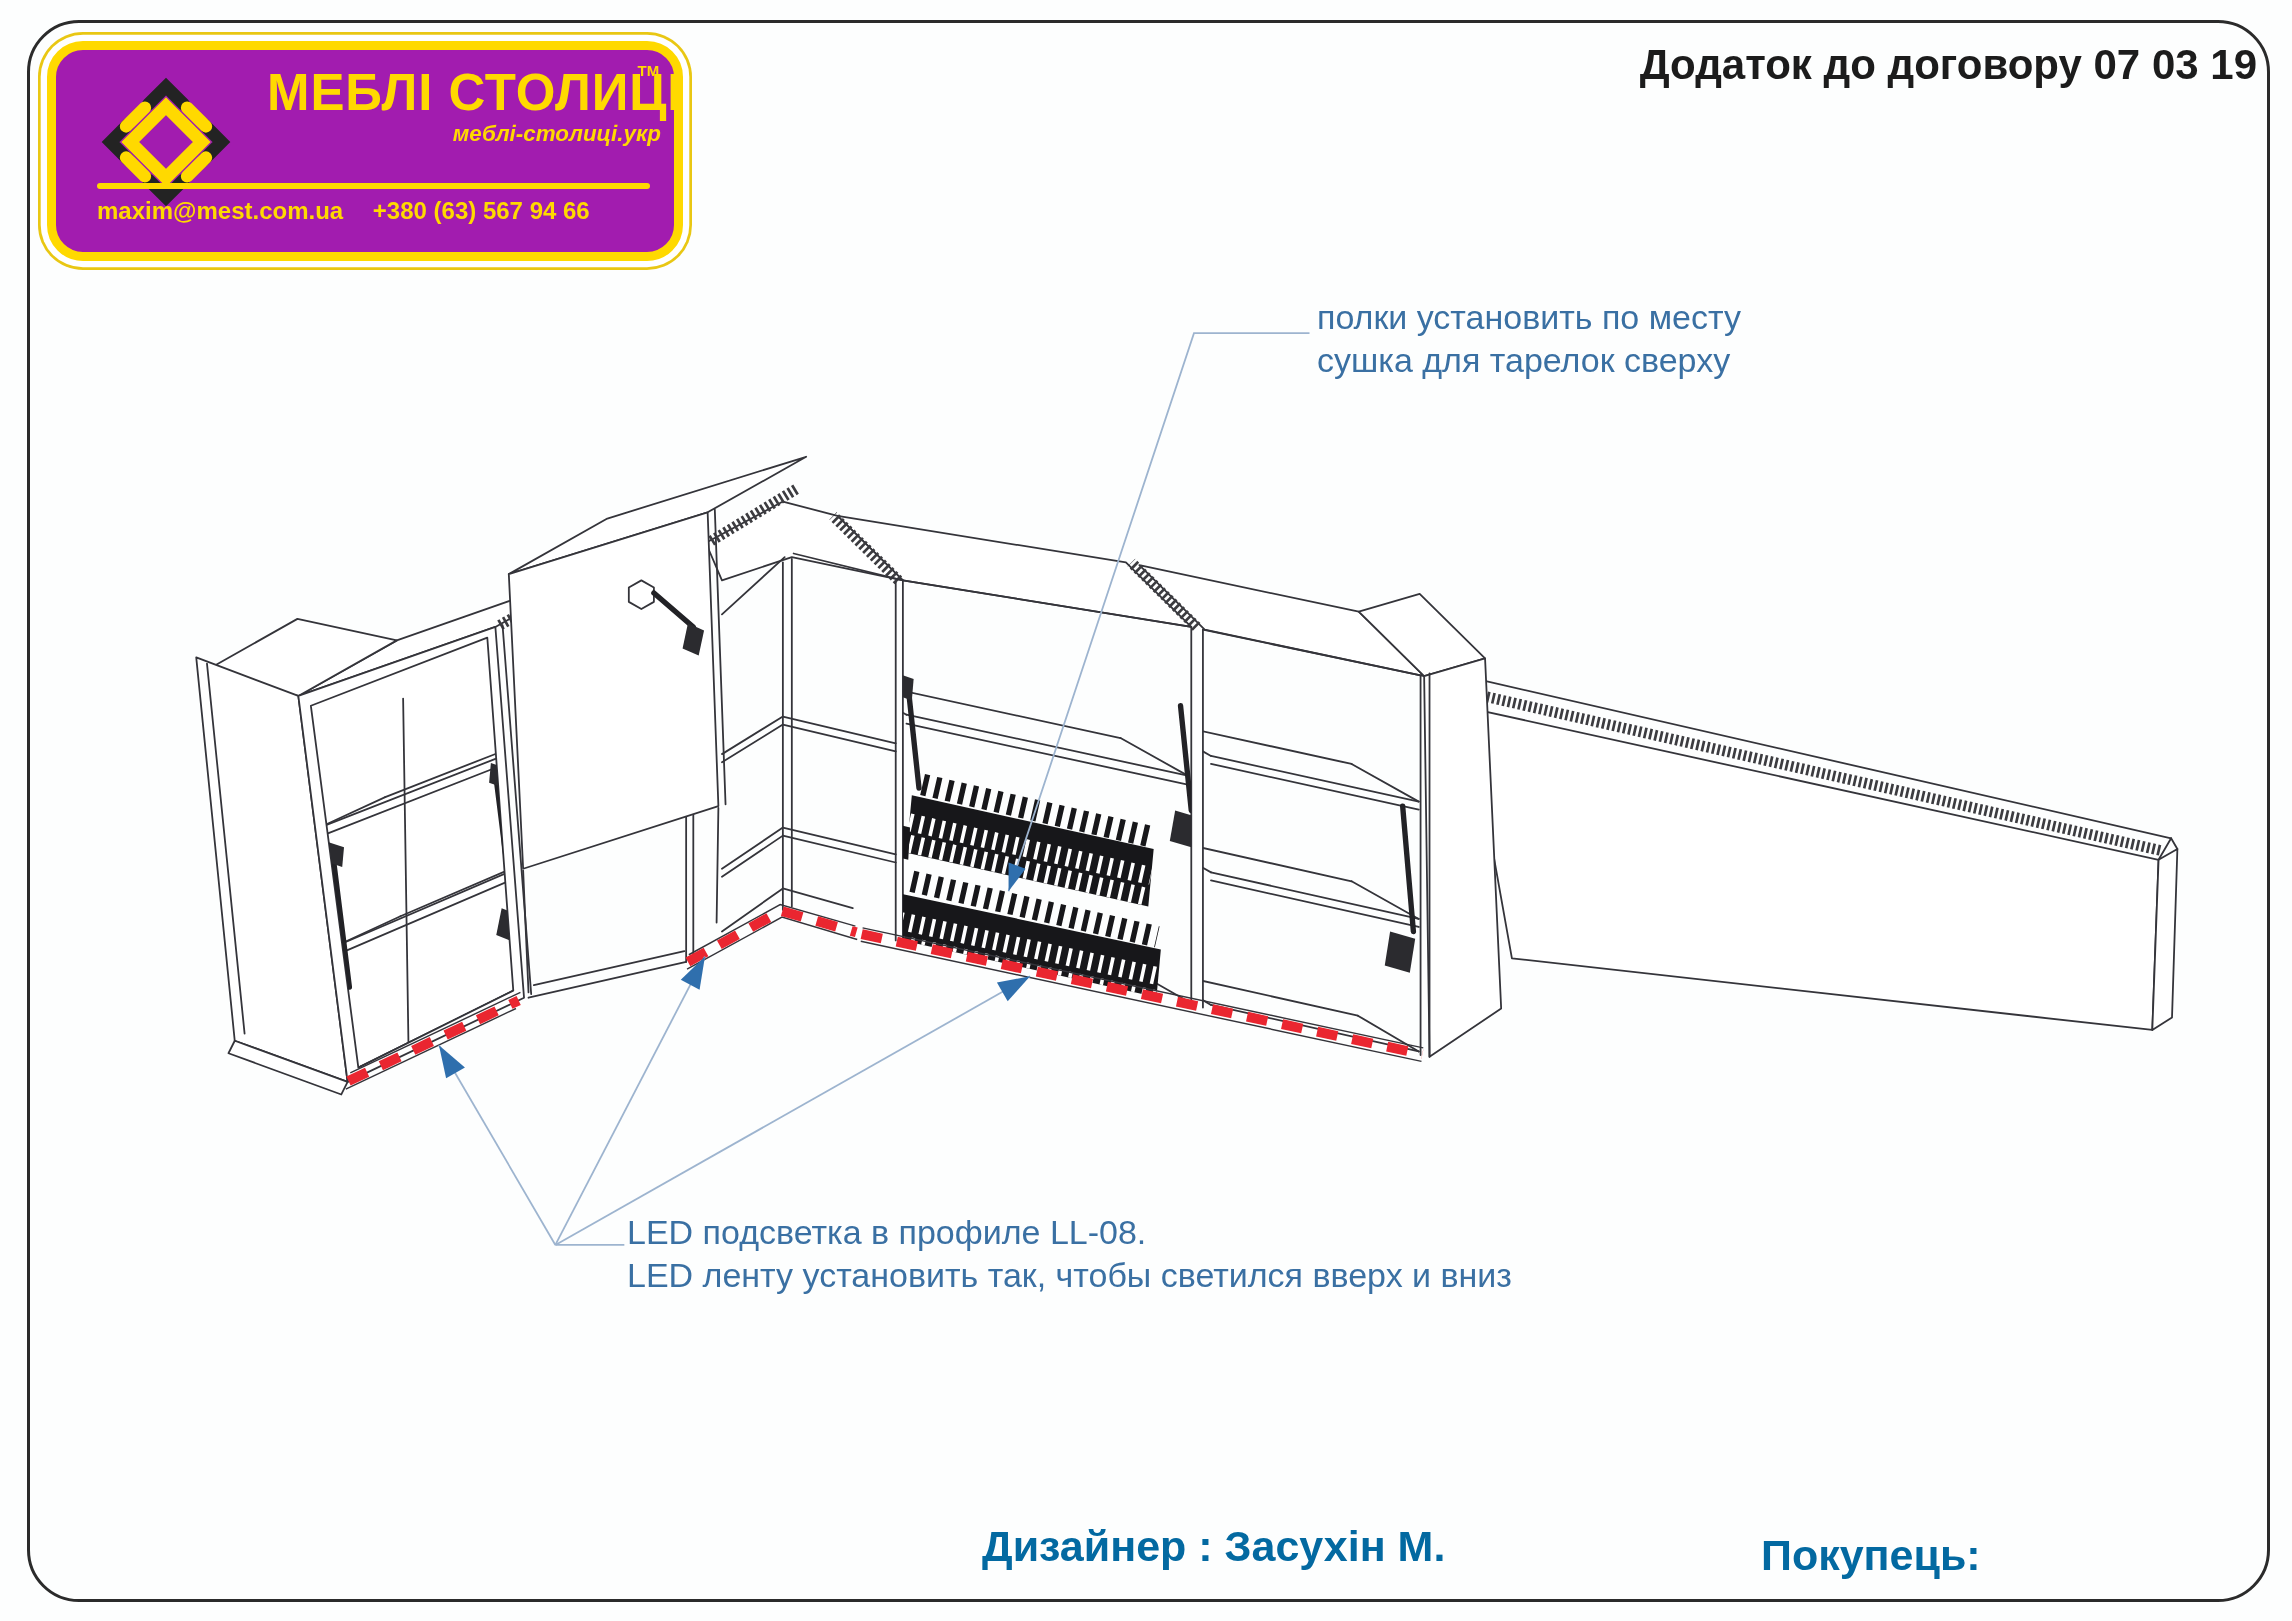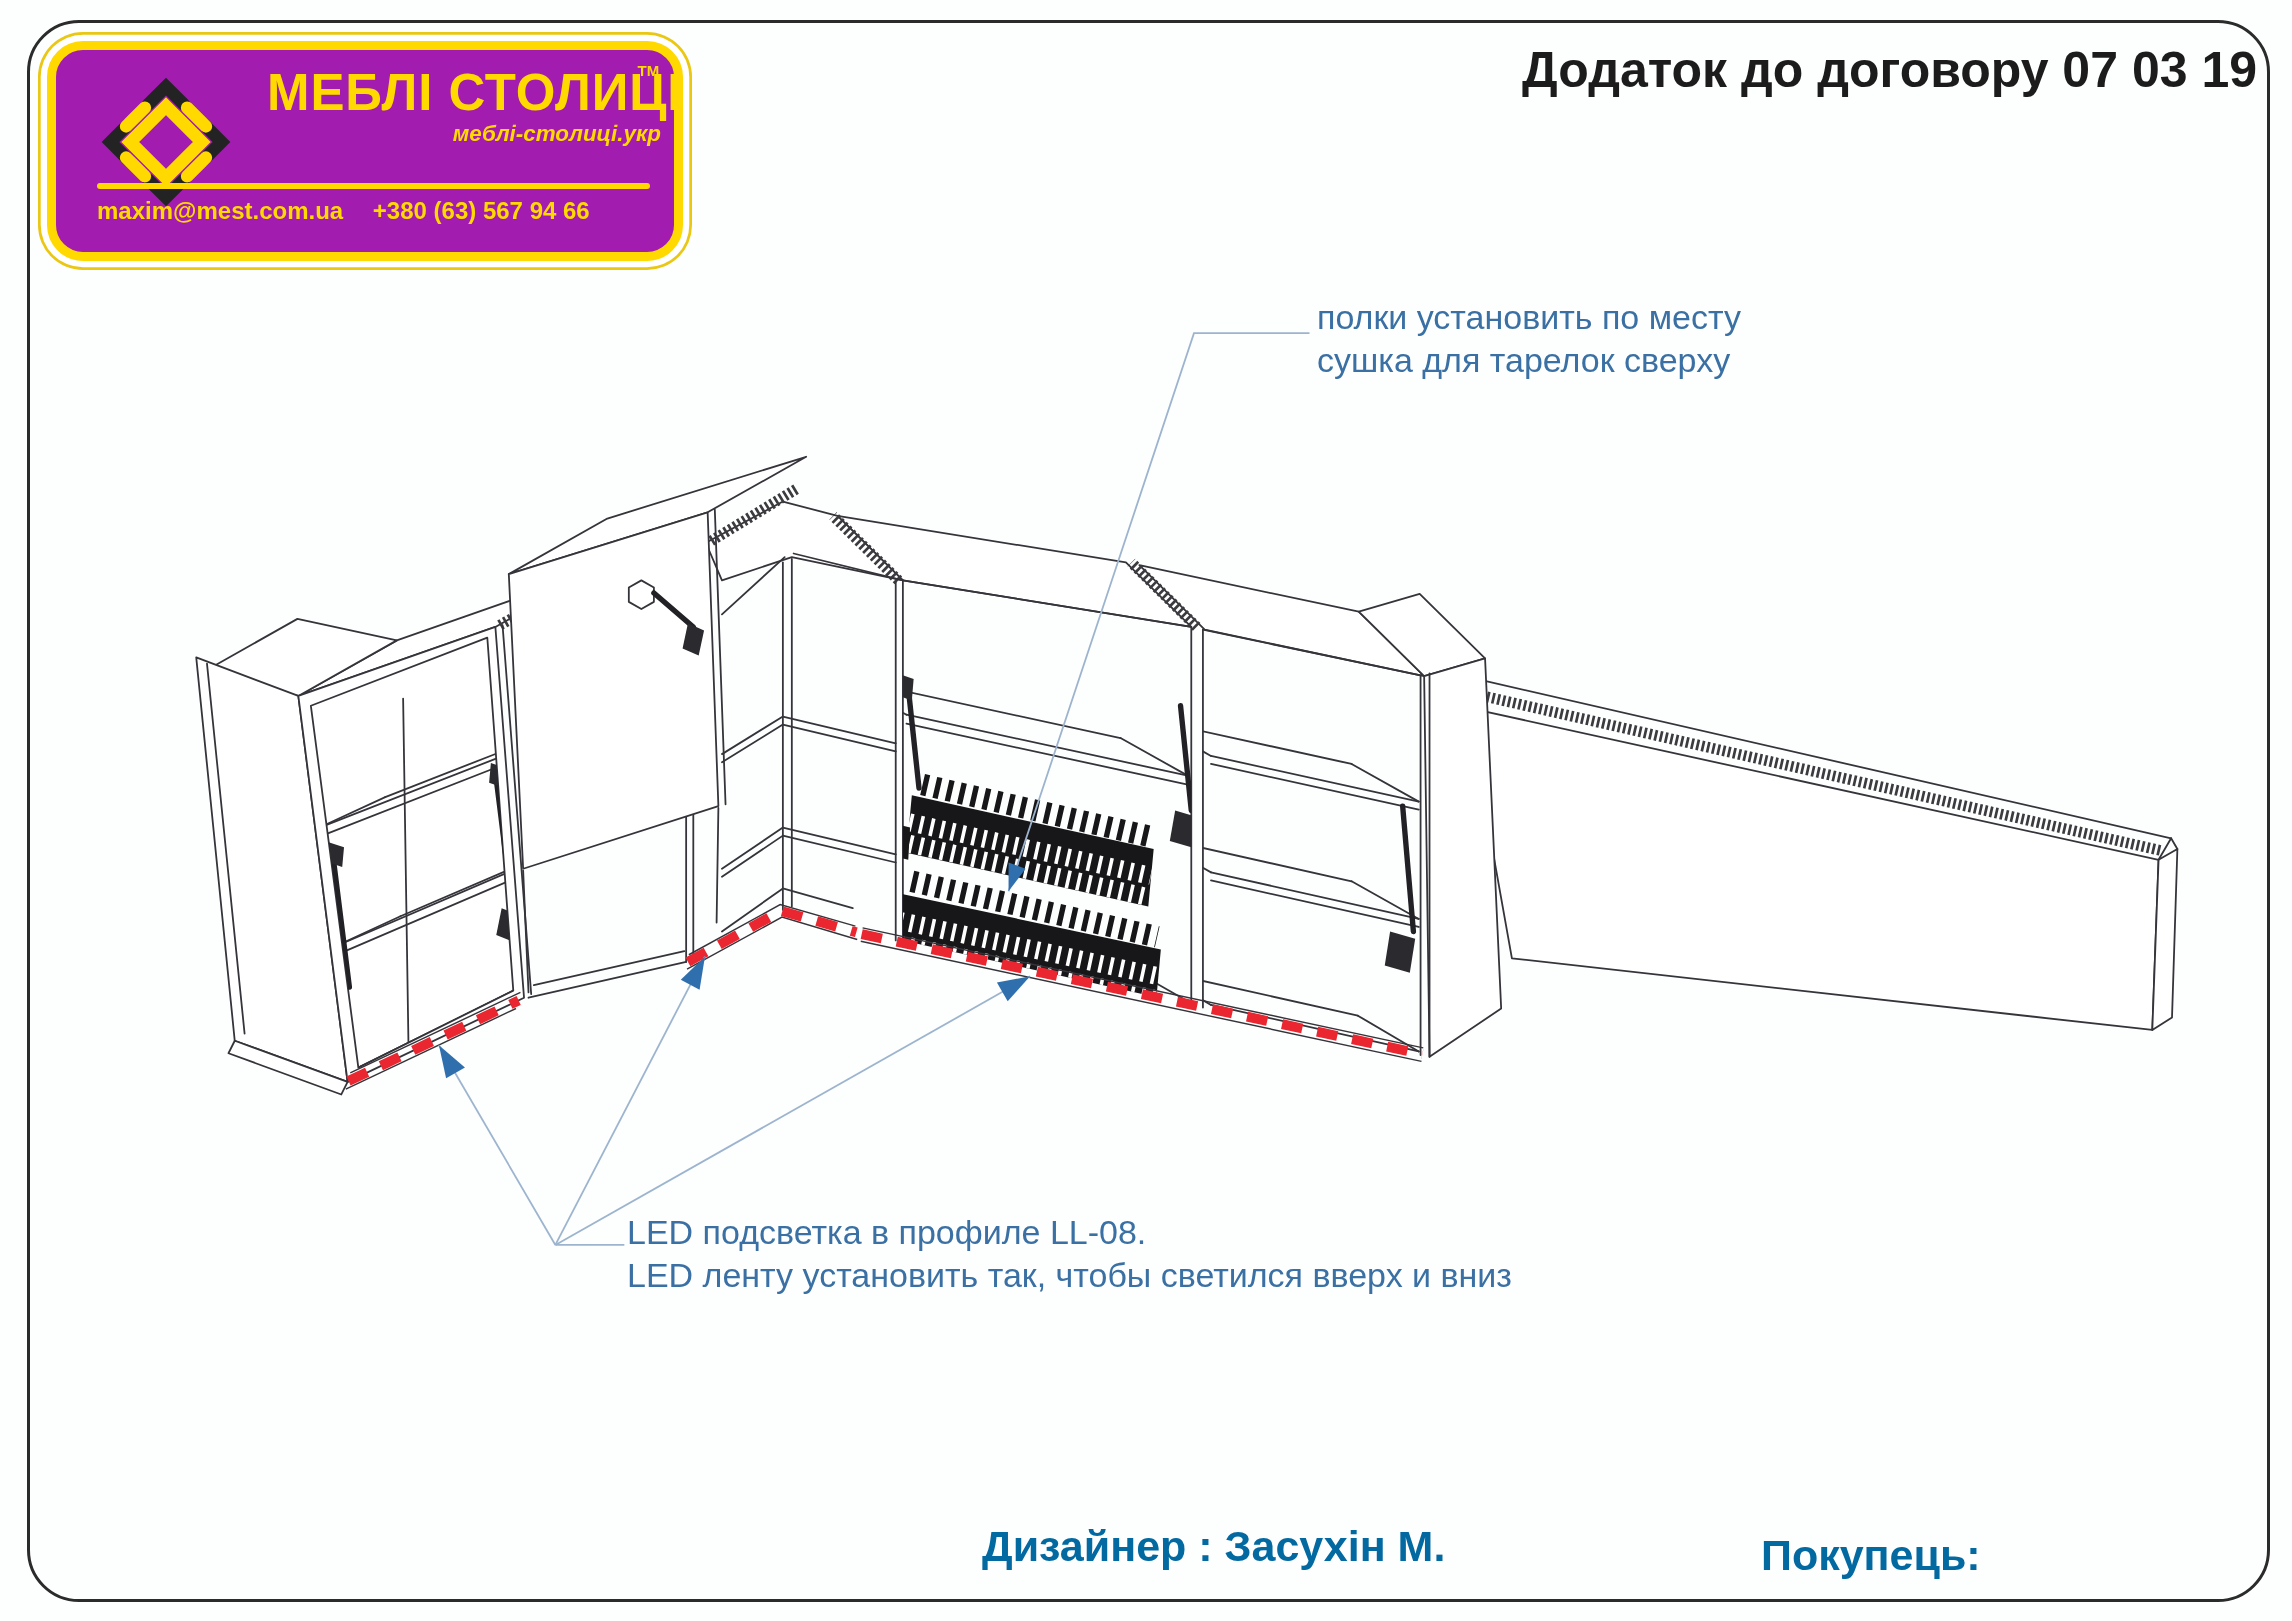--- a/index.html
+++ b/index.html
@@ -21,21 +21,21 @@
   .logo-diamond{position:absolute;left:25px;top:7.2px;}
   .logo-text{position:absolute;left:211px;top:16px;width:394px;text-align:right;color:#ffd900;}
   .logo-brand{font-size:51px;font-weight:bold;letter-spacing:0.9px;line-height:1.05;white-space:nowrap;}
   .logo-tm{position:absolute;right:1.8px;top:-3.6px;font-size:15px;font-weight:bold;color:#ffd900;}
   .logo-site{font-size:22.4px;font-weight:bold;margin-top:1.8px;font-style:italic;}
   .logo-divider{position:absolute;left:41px;top:133px;width:553px;height:6.3px;background:#ffd900;border-radius:3.6px;}
   .logo-contact{position:absolute;left:41px;top:147px;width:553px;font-size:24px;font-weight:bold;color:#ffd900;white-space:nowrap;}
   .logo-contact .phone{margin-left:23px;}
   
   .contract-note{
-    position:absolute;right:36px;top:41px;font-size:50px;font-weight:bold;color:#1c1c1c;white-space:nowrap;
+    position:absolute;right:36px;top:41px;font-size:42px;font-weight:bold;color:#1c1c1c;white-space:nowrap;
   }
   
   .note{position:absolute;color:#3a70a3;font-size:34px;line-height:1.26;white-space:nowrap;}
   .note-dryer{left:1317px;top:296px;}
   .note-led{left:627px;top:1211px;}
   .note-shelves{
     position:absolute;left:262px;top:1388px;color:#e0191e;font-size:65px;font-weight:bold;white-space:nowrap;
   }
   
   .footer-label{position:absolute;top:1522px;font-size:43px;font-weight:bold;color:#0369a1;white-space:nowrap;}

